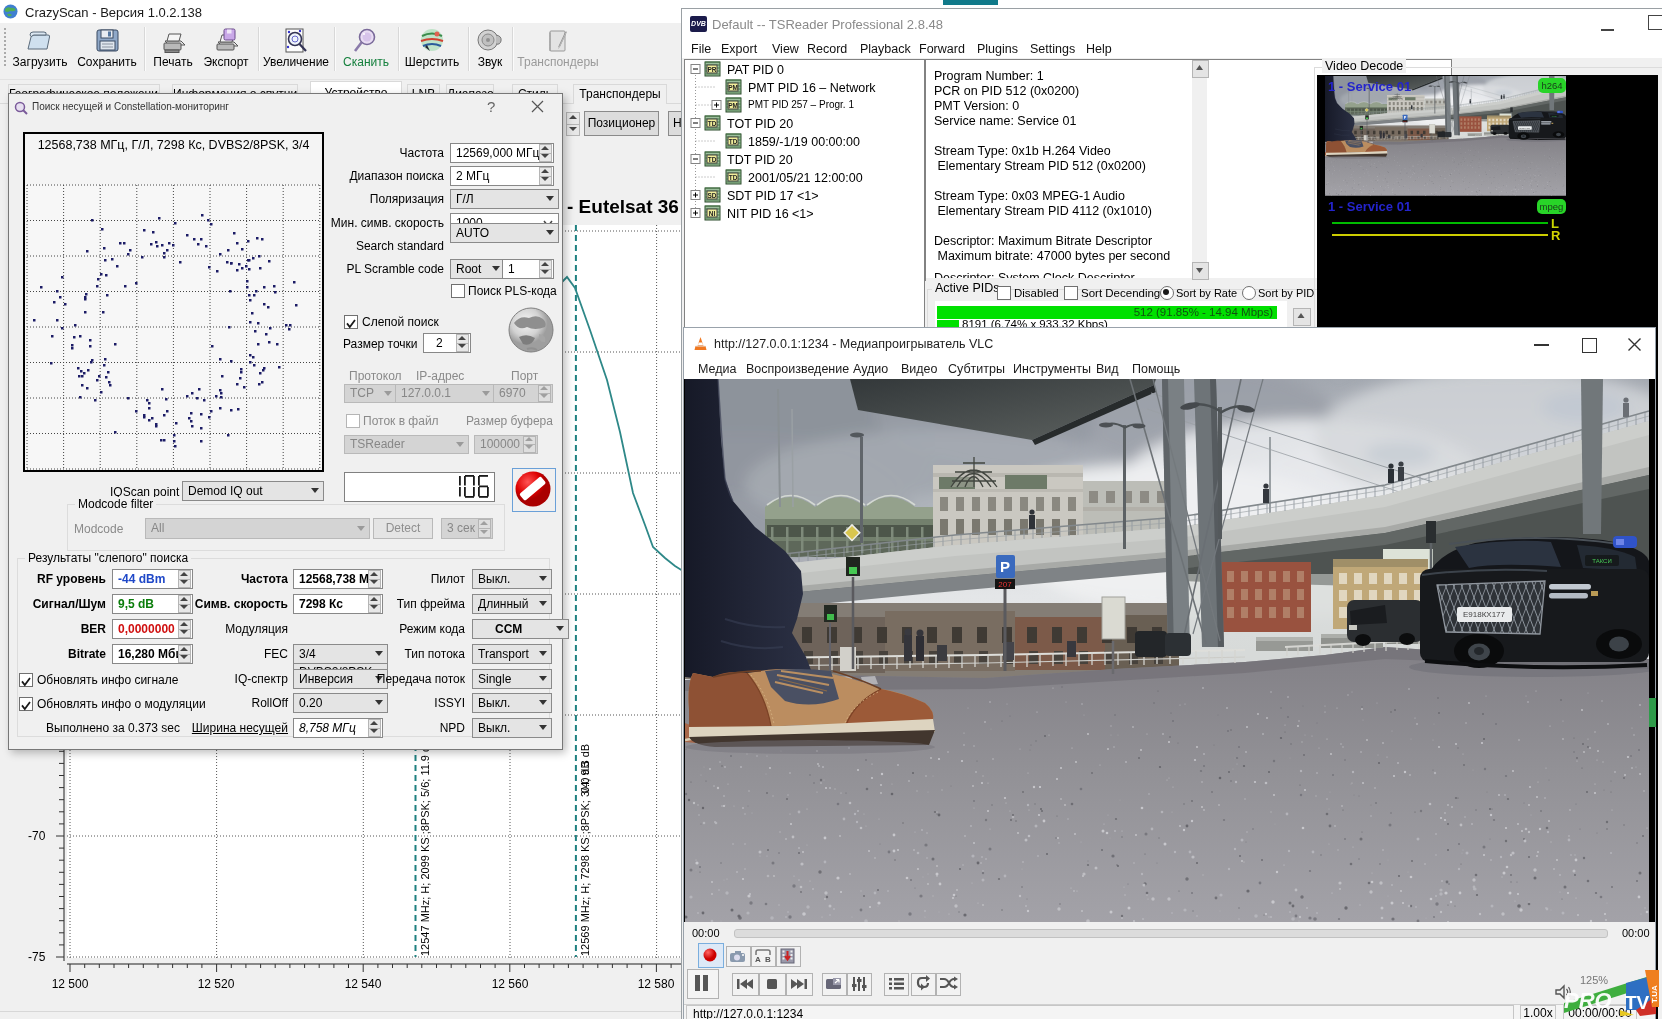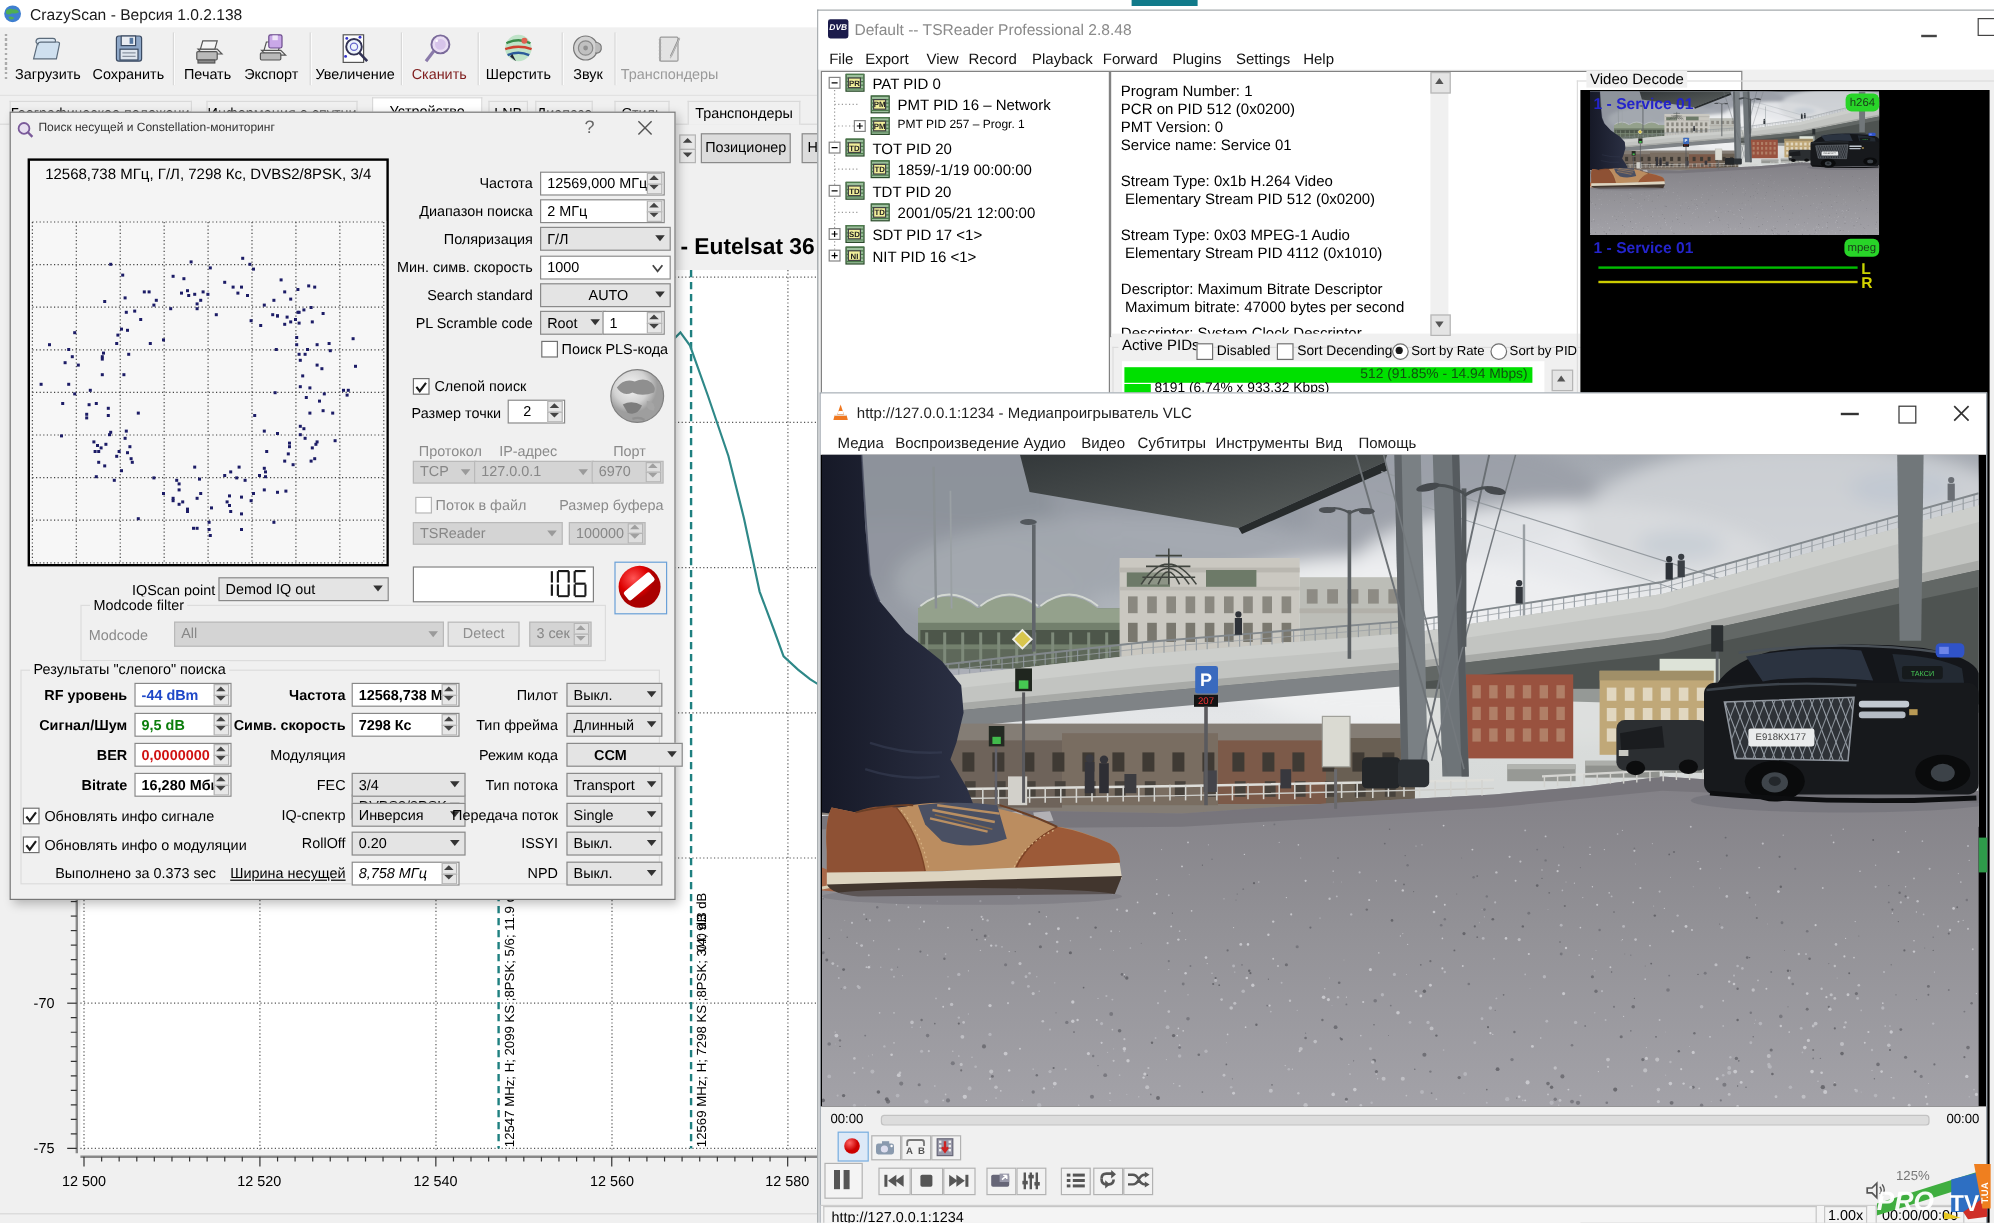--- a/index.html
+++ b/index.html
@@ -70,21 +70,21 @@
         <circle cx="20" cy="4" r="1.2" fill="#33c"></circle>
         <circle cx="8" cy="20" r="1.2" fill="#33c"></circle>
       </svg></div>
     <div class="abs" style="left:253px;top:55px;width:86px;text-align:center;font-size:12px;color:#000;white-space:nowrap">Увеличение</div>
     <div class="abs" style="left:350px;top:27px;width:32px;height:28px"><svg width="32" height="28" viewBox="0 0 32 28">
         <circle cx="17" cy="10" r="7.5" fill="#e9ddf3" stroke="#7a6a9a" stroke-width="1.6"></circle>
         <circle cx="17" cy="10" r="4.5" fill="#d7c4ea"></circle>
         <line x1="11.5" y1="15.5" x2="5" y2="24" stroke="#8a7aaa" stroke-width="2.6"></line>
         <circle cx="14" cy="7" r="1" fill="#fff"></circle>
       </svg></div>
-    <div class="abs" style="left:331px;top:55px;width:70px;text-align:center;font-size:12px;color:#7f1d1d;white-space:nowrap">Сканить</div>
+    <div class="abs" style="left:331px;top:55px;width:70px;text-align:center;font-size:12px;color:#15803d;white-space:nowrap">Сканить</div>
     <div class="abs" style="left:416px;top:27px;width:32px;height:28px"><svg width="32" height="28" viewBox="0 0 32 28">
         <circle cx="16" cy="13" r="11" fill="#bfe3c8"></circle>
         <path d="M6 9 Q16 4 26 9" stroke="#3b8b4b" stroke-width="2" fill="none"></path>
         <path d="M5 14 Q16 10 27 14" stroke="#d04030" stroke-width="2" fill="none"></path>
         <path d="M7 19 Q16 15 25 19" stroke="#2b5b9b" stroke-width="2" fill="none"></path>
         <circle cx="21" cy="7" r="2.5" fill="#e06050"></circle>
         <path d="M9 20 L14 24 L11 18 Z" fill="#223"></path>
       </svg></div>
     <div class="abs" style="left:394px;top:55px;width:76px;text-align:center;font-size:12px;color:#000;white-space:nowrap">Шерстить</div>
     <div class="abs" style="left:474px;top:27px;width:32px;height:28px"><svg width="32" height="28" viewBox="0 0 32 28">
@@ -517,21 +517,21 @@
         <div class="abs" style="left:1px;top:0px;width:0;height:0;border-left:4px solid transparent;border-right:4px solid transparent;border-top:4px solid #444"></div>
       </div>
     </div>
     <div class="lblr" style="left:250px;top:98.4px;width:185px">Поляризация</div>
     <div class="cmb" style="left:441px;top:95.4px;width:102px;height:18px;line-height:18px;padding-left:5px;">Г/Л<div class="arr"></div></div>
     <div class="lblr" style="left:250px;top:121.60000000000001px;width:185px">Мин. симв. скорость</div>
     <div class="cmb" style="left:441px;top:118.60000000000001px;width:102px;height:18px;line-height:18px;padding-left:5px;background:#fff;">1000<svg class="abs" style="right:5px;top:6px" width="10" height="8">
         <path d="M1 1 L5 6 L9 1" stroke="#444" stroke-width="1.5" fill="none"></path>
       </svg></div>
     <div class="lblr" style="left:250px;top:144.8px;width:185px">Search standard</div>
-    <div class="cmb" style="left:441px;top:142px;width:102px;height:18px;line-height:18px;padding-left:5px;text-align:center;">AUTO<div class="arr"></div></div>
+    <div class="cmb" style="left:441px;top:129px;width:102px;height:18px;line-height:18px;padding-left:5px;">AUTO<div class="arr"></div></div>
     <div class="lblr" style="left:250px;top:168.0px;width:185px">PL Scramble code</div>
     <div class="cmb" style="left:441px;top:165.0px;width:48px;height:18px;line-height:18px;padding-left:5px;">Root<div class="arr"></div></div>
     <div class="fld" style="left:493px;top:165.0px;width:45px;height:18px;line-height:18px;padding-left:5px;">1</div>
     <div class="abs" style="left:530px;top:166.0px;width:13px;height:18px">
       <div class="abs" style="left:0;top:0;width:11px;height:8px;background:#e7e7e7;border:1px solid #b5b5b5;overflow:hidden">
         <div class="abs" style="left:1px;top:1px;width:0;height:0;border-left:4px solid transparent;border-right:4px solid transparent;border-bottom:4px solid #444"></div>
       </div>
       <div class="abs" style="left:0;top:9px;width:11px;height:7px;background:#e7e7e7;border:1px solid #b5b5b5;overflow:hidden">
         <div class="abs" style="left:1px;top:0px;width:0;height:0;border-left:4px solid transparent;border-right:4px solid transparent;border-top:4px solid #444"></div>
       </div>

